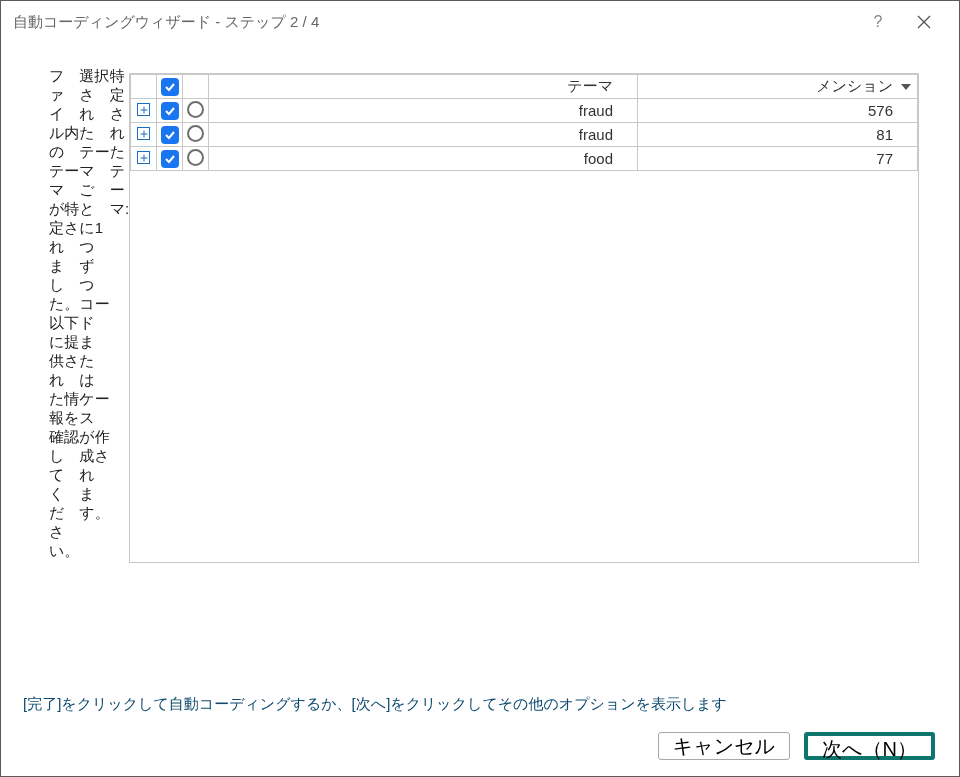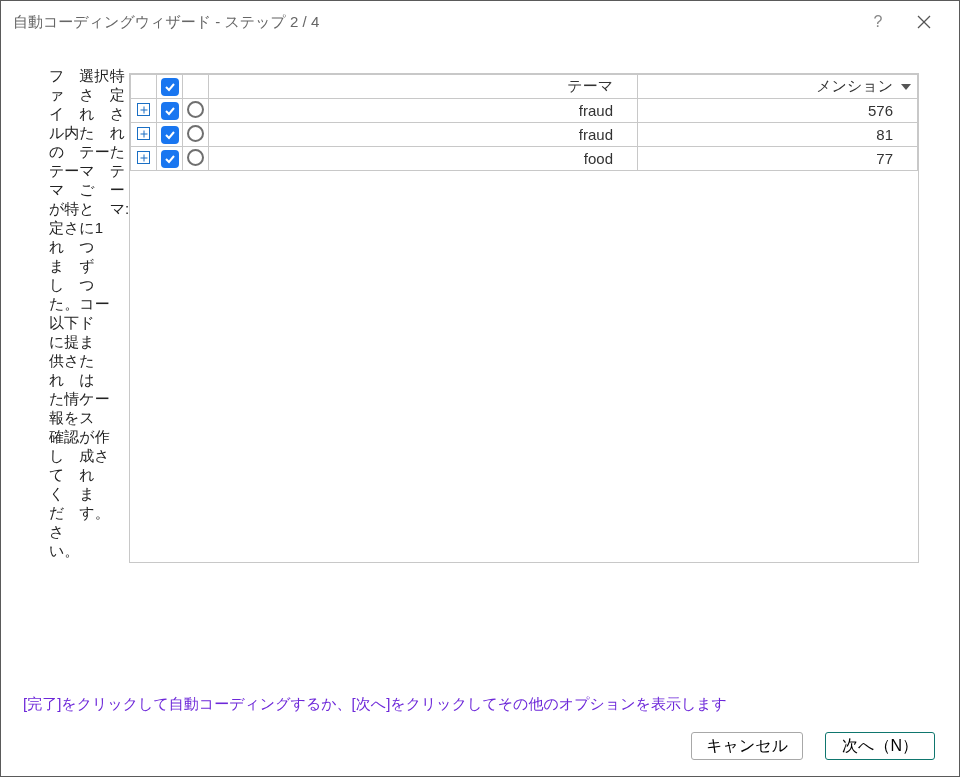--- a/index.html
+++ b/index.html
@@ -106,42 +106,41 @@
     right: 6px; top: 50%;
     transform: translateY(-50%);
     width: 0; height: 0;
     border-left: 5px solid transparent;
     border-right: 5px solid transparent;
     border-top: 6px solid #555;
   }
   .footer-text {
     padding: 20px 17px 18px 22px;
     font-size: 15px;
-    color: #6d28d9;
+    color: #0c4a6e;
   }
   .button-row {
     display: flex;
     justify-content: flex-end;
     gap: 14px;
     padding: 0 24px 16px 0;
   }
   .btn {
     min-width: 110px;
     height: 28px;
     border: 1px solid #a8a8a8;
     background: #fff;
     border-radius: 3px;
-    font-size: 16px;
+    font-size: 20px;
     cursor: pointer;
     font-family: inherit;
     padding: 0 14px;
   }
   .btn.primary {
-    border: 1px solid #0f766e;
-    margin-left: 8px;
+    border: 4px solid #0f766e;
   }
 </style>
 </head>
 <body>
 
 <div class="dialog">
 
   <div class="titlebar">
     <div class="titlebar-title">自動コーディングウィザード - ステップ 2 / 4</div>
     <div class="titlebar-btn">

